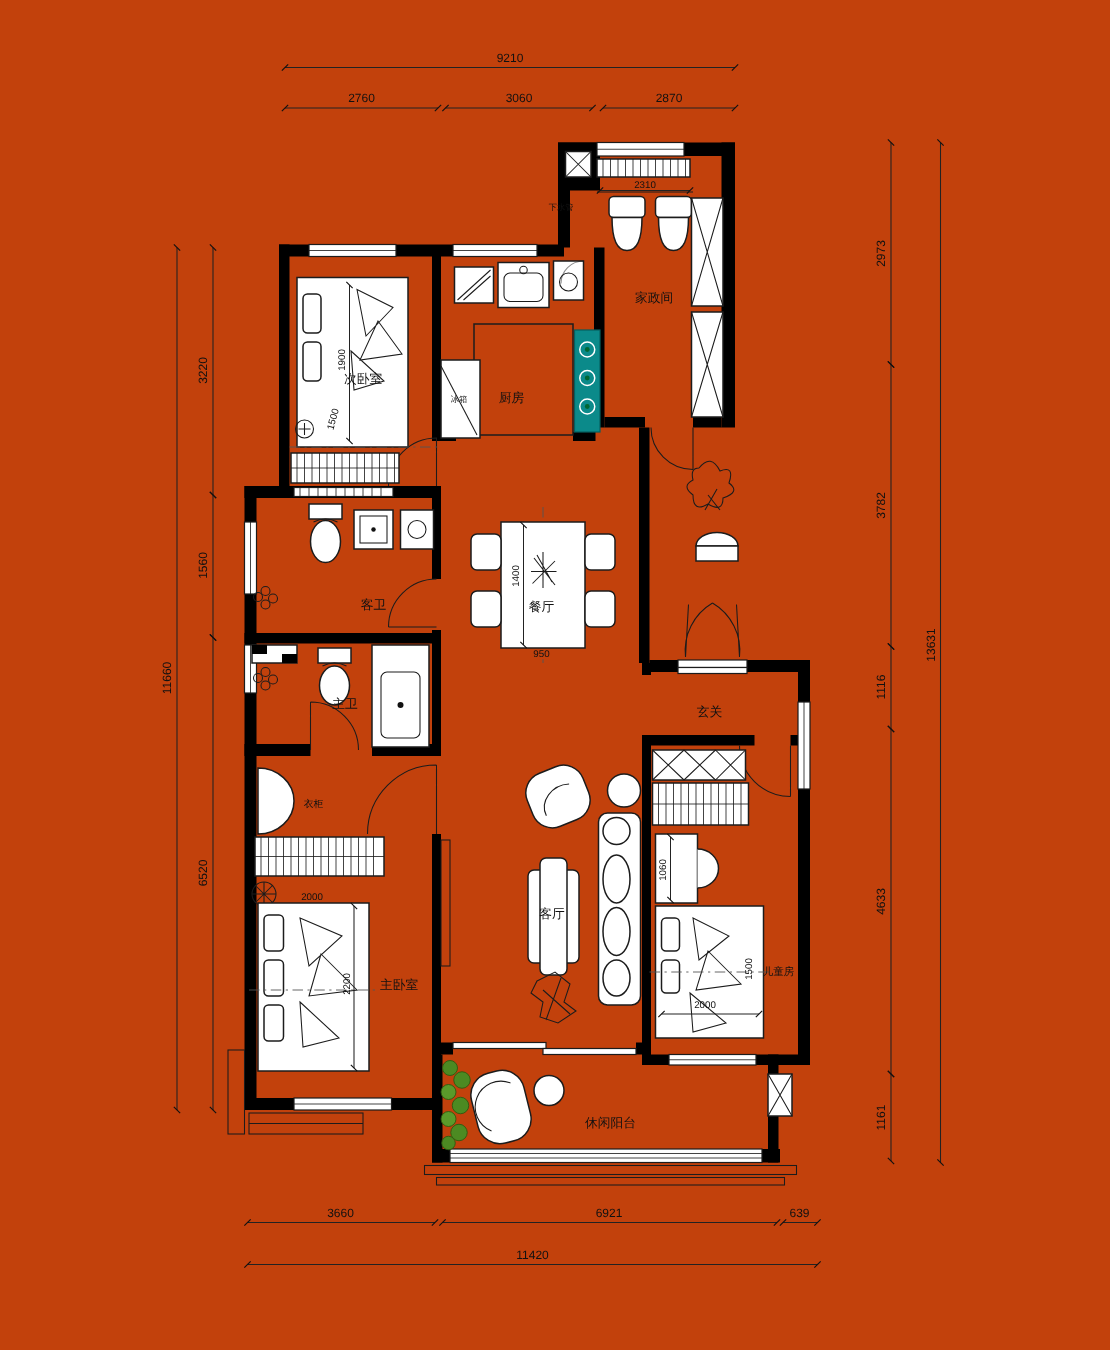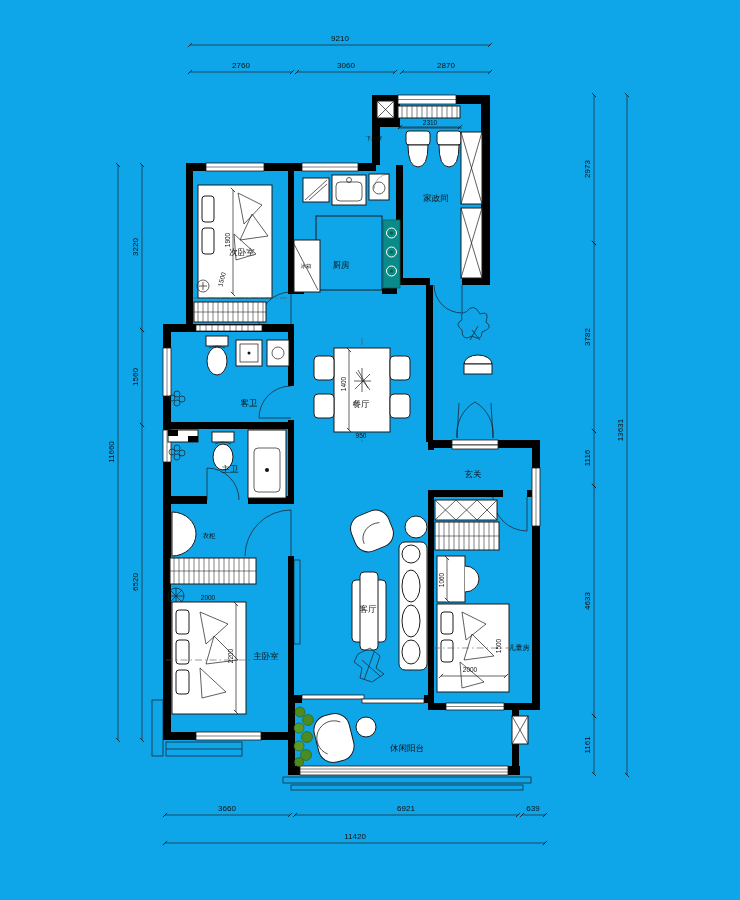--- a/index.html
+++ b/index.html
@@ -1,16 +1,16 @@
 <!DOCTYPE html>
 <html><head>
 <meta charset="utf-8">
 <style>
   html,body{margin:0;padding:0;background:#fff;}
-  #stage{position:relative;width:740px;height:900px;background:#0ea5e9;overflow:hidden;}
+  #stage{position:relative;width:740px;height:900px;background:#c2410c;overflow:hidden;}
   svg{position:absolute;top:0;left:0;}
   text{font-family:"Liberation Sans","DejaVu Sans",sans-serif;fill:#111;}
   .w{fill:#000;stroke:none;}
   .f{fill:#fff;stroke:#1c1c1c;stroke-width:1;}
   .fn{fill:none;stroke:#1c1c1c;stroke-width:1;}
   .t{fill:none;stroke:#1c1c1c;stroke-width:.7;}
   .win{fill:#fff;stroke:#1c1c1c;stroke-width:.8;}
   .diml{stroke:#222;stroke-width:.7;fill:none;}
   .hatch{stroke:#1c1c1c;stroke-width:.55;fill:none;}
   .dash{stroke:#555;stroke-width:.6;fill:none;stroke-dasharray:7 3 1.5 3;}

